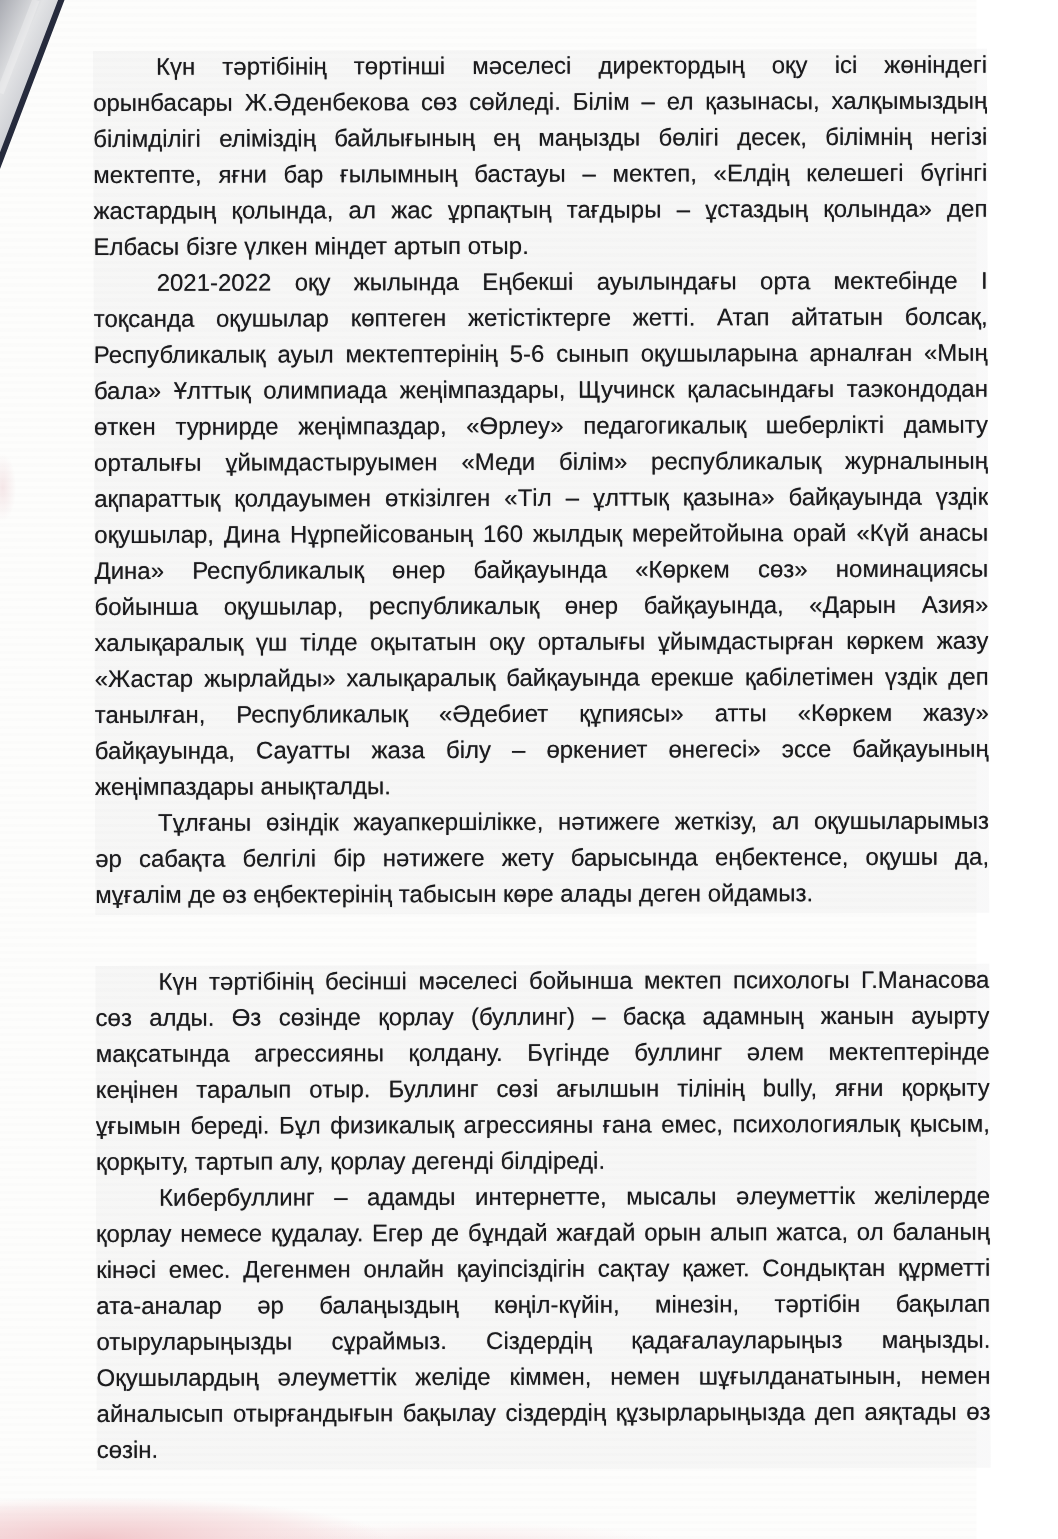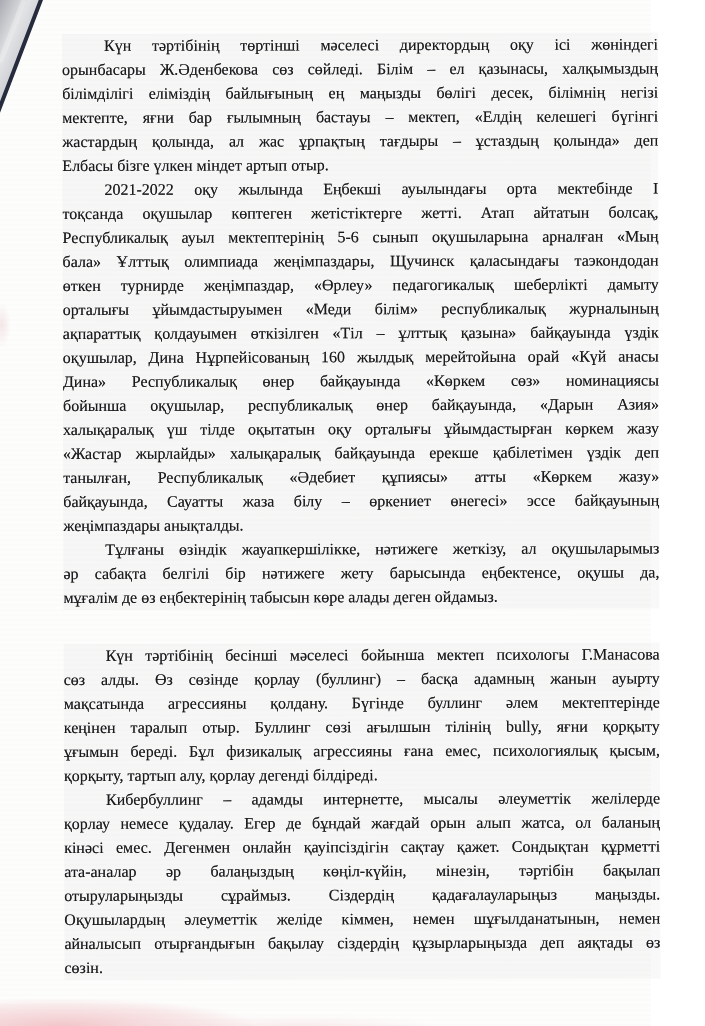--- a/index.html
+++ b/index.html
@@ -10,21 +10,21 @@
     overflow: hidden;
     background: #ffffff;
   }
   .page {
     position: relative;
     width: 627px;
     height: 1026px;
     background:
       repeating-linear-gradient(0deg, rgba(120,120,130,0.015) 0 2px, rgba(0,0,0,0) 2px 5px),
       linear-gradient(#fdfdfc, #fdfdfc);
-    font-family: Liberation Serif, serif;
+    font-family: Liberation Sans, sans-serif;
     color: #1c1c1e;
     padding-left: 24px;
   }
   .textblock {
     position: absolute;
     left: 62px;
     top: 34px;
     width: 596px;
     transform: rotate(-0.15deg);
     transform-origin: top left;

